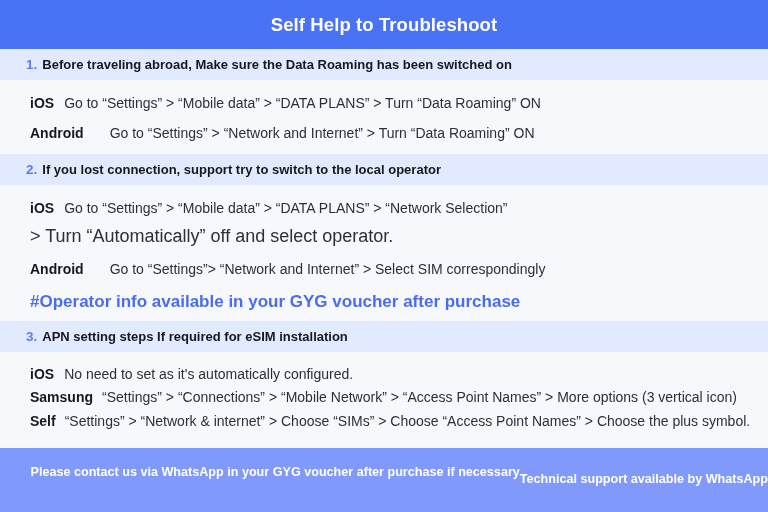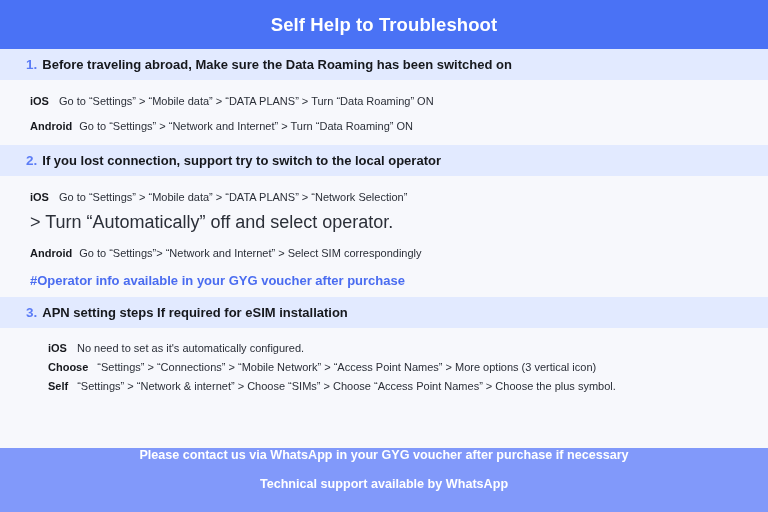--- a/index.html
+++ b/index.html
@@ -61,73 +61,73 @@
     color: #16181d;
     font-size: 13px;
     font-weight: bold;
   }
 
   .section-body {
     padding: 12px 26px 6px 30px;
   }
   .section-body.s1 { padding-top: 13px; padding-bottom: 10px; }
   .section-body.s2 { padding-top: 13px; padding-bottom: 9px; }
-  .section-body.s3 { padding-top: 12px; padding-bottom: 12px; margin-left: 18px; }
+  .section-body.s3 { padding-top: 12px; padding-bottom: 12px; }
 
   .step-line {
-    font-size: 11px;
+    font-size: 14px;
     color: #20232a;
     line-height: 1.55;
     margin-bottom: 8px;
     white-space: nowrap;
   }
   .step-line:last-child { margin-bottom: 0; }
   .step-line.tight { margin-bottom: 3px; }
   .step-line.tighter { margin-bottom: 2px; }
 
   .os-label {
     font-weight: bold;
     color: #16181d;
     display: inline-block;
   }
   .os-label.ios { margin-right: 10px; }
-  .os-label.android { margin-right: 7px; }
+  .os-label.android { margin-right: 26px; }
   .os-label.samsung { margin-right: 9px; }
   .os-label.pixel { margin-right: 9px; }
 
   .step-text {
     color: #2b2f38;
   }
 
   .cont-line {
     font-size: 18px;
     color: #2b2f38;
     line-height: 1.55;
     margin-bottom: 8px;
     white-space: nowrap;
   }
   .cont-line.tight { margin-bottom: 3px; }
 
   .note-line {
-    font-size: 13px;
+    font-size: 17px;
     font-weight: bold;
     color: #4a6cf0;
     margin-top: 11px;
     white-space: nowrap;
   }
 
   
   .footer {
     flex: 0 0 auto;
     height: 64px;
     background: #8199fa;
     display: flex;
-    flex-direction: column;
+    flex-direction: row;
     align-items: center;
-    justify-content: flex-start;
+    justify-content: flex-end;
   }
   .footer-line {
     color: #ffffff;
     font-size: 12.6px;
     font-weight: bold;
     line-height: 1.2;
   }
   .footer-line.l1 { margin-bottom: 14px; }
 </style>
 </head>
@@ -174,21 +174,21 @@
     <div class="section-band">
       <span class="band-num">3.</span>
       <span class="band-text">APN setting steps If required for eSIM installation</span>
     </div>
 
     <div class="section-body s3">
       <div class="step-line tighter">
         <span class="os-label ios">iOS</span><span class="step-text">No need to set as it's automatically configured.</span>
       </div>
       <div class="step-line tighter">
-        <span class="os-label samsung">Choose</span><span class="step-text">“Settings” &gt; “Connections” &gt; “Mobile Network” &gt; “Access Point Names” &gt; More options (3 vertical icon)</span>
+        <span class="os-label samsung">Samsung</span><span class="step-text">“Settings” &gt; “Connections” &gt; “Mobile Network” &gt; “Access Point Names” &gt; More options (3 vertical icon)</span>
       </div>
       <div class="step-line">
         <span class="os-label pixel">Self</span><span class="step-text">“Settings” &gt; “Network &amp; internet” &gt; Choose “SIMs” &gt; Choose “Access Point Names” &gt; Choose the plus symbol.</span>
       </div>
     </div>
 
   </div>
 
   <div class="footer">
     <div class="footer-line l1">Please contact us via WhatsApp  in your GYG voucher after purchase if necessary</div>

